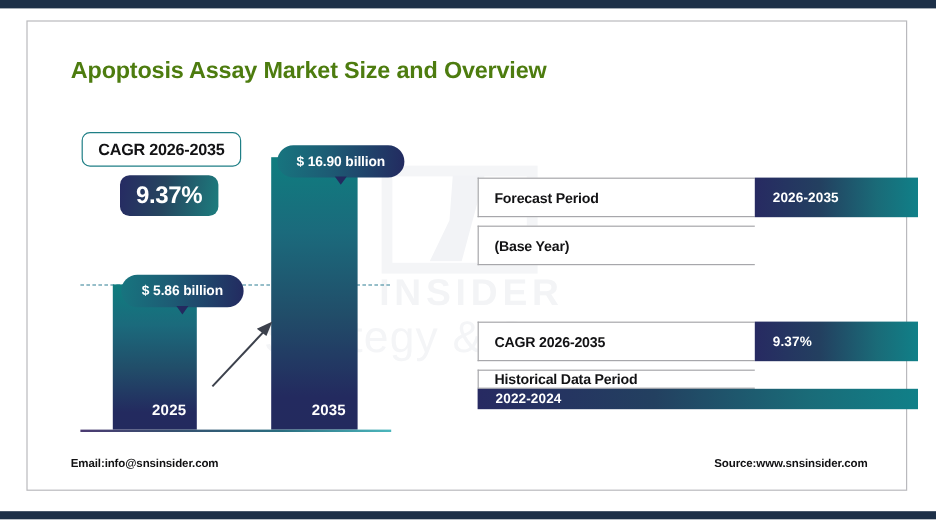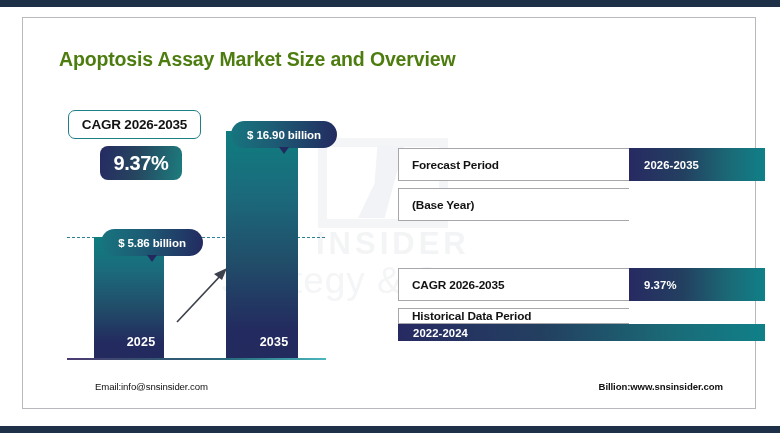--- a/index.html
+++ b/index.html
@@ -290,24 +290,23 @@
     letter-spacing: 0.1px;
     white-space: nowrap;
   }
 
   
   .footer-left {
     position: absolute;
     left: 36px;
     bottom: 16px;
     font-size: 9.6px;
-    font-weight: 400;
+    font-weight: 700;
     color: #111113;
     letter-spacing: -0.1px;
-    margin-left: 36px;
   }
   .footer-right {
     position: absolute;
     right: 32px;
     bottom: 16px;
     font-size: 9.6px;
     font-weight: 700;
     color: #111113;
     letter-spacing: -0.1px;
   }
@@ -386,15 +385,15 @@
     </div>
 
     <div class="info-row">
       <div class="info-label">Historical Data Period</div>
       <div class="info-value">2022-2024</div>
     </div>
 
   </div>
 
   <div class="footer-left">Email:info@snsinsider.com</div>
-  <div class="footer-right">Billion:www.snsinsider.com</div>
+  <div class="footer-right">Source:www.snsinsider.com</div>
 
 </div>
 
 </body></html>

